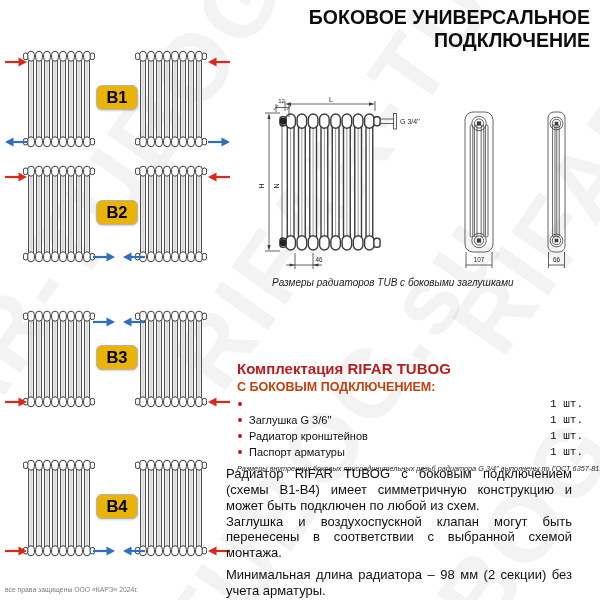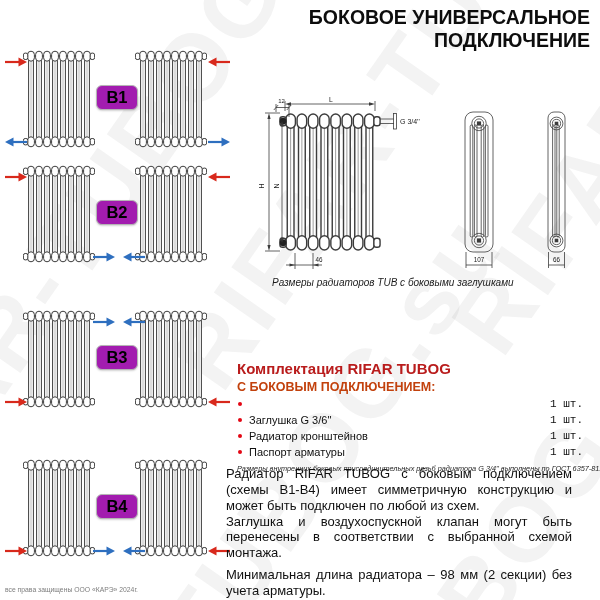--- a/index.html
+++ b/index.html
@@ -24,21 +24,21 @@
     font-weight:800;font-size:19.5px;line-height:1.16;color:#0d0d0d;
   }
 
   
   .scheme-row{position:absolute;left:0;width:240px;height:101px;}
   .radiator{position:absolute;top:2px;width:72px;height:98px;}
   .radiator.left{left:23px;}
   .radiator.right{left:135px;}
   .scheme-label{
     position:absolute;left:96px;top:37px;width:40px;height:23px;
-    border:1px solid #b5b5b5;border-radius:6px;background:#a21caf;
+    border:1px solid #b5b5b5;border-radius:6px;background:#eab308;
     box-shadow:0 1px 2px rgba(0,0,0,0.18);
     font-weight:bold;font-size:16.5px;color:#000;
     display:flex;align-items:center;justify-content:center;
   }
   .arrow{position:absolute;width:22px;height:10px;}
 
   
   .rs{fill:#fff;stroke:#3c3c3c;stroke-width:1;}
   .rl{stroke:#9c9c9c;stroke-width:0.7;}
 

